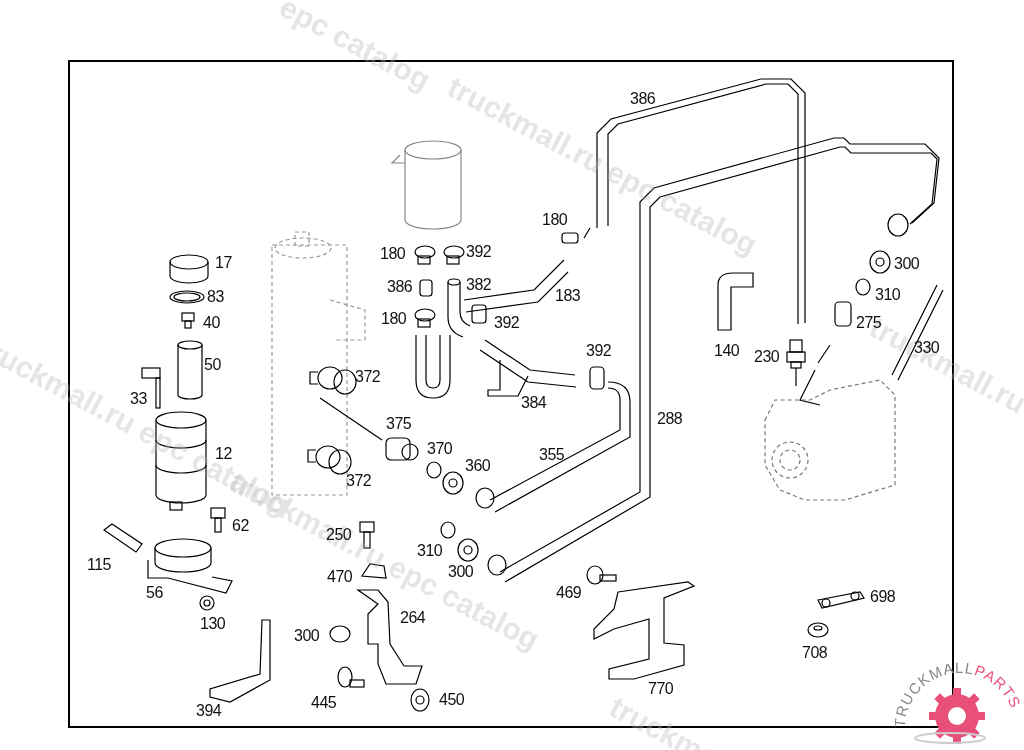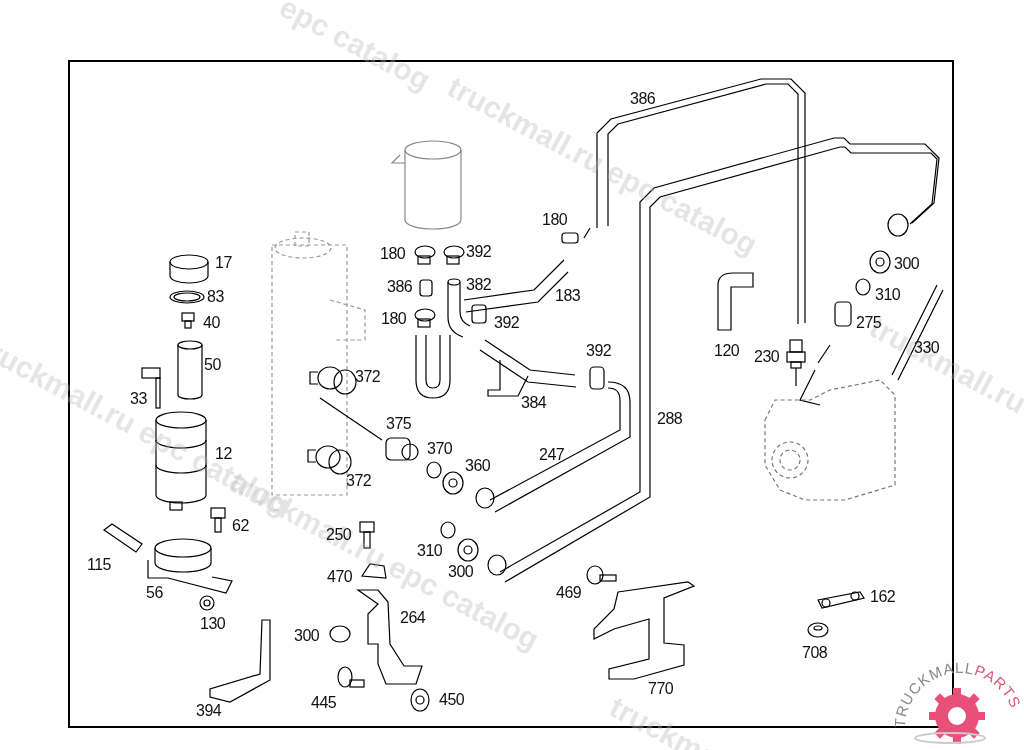--- a/index.html
+++ b/index.html
@@ -266,43 +266,43 @@
 <span class="lbl" style="left:381px;top:311px">180</span>
 <span class="lbl" style="left:494px;top:315px">392</span>
 <span class="lbl" style="left:542px;top:212px">180</span>
 <span class="lbl" style="left:555px;top:288px">183</span>
 <span class="lbl" style="left:630px;top:91px">386</span>
 <span class="lbl" style="left:355px;top:369px">372</span>
 <span class="lbl" style="left:346px;top:473px">372</span>
 <span class="lbl" style="left:386px;top:416px">375</span>
 <span class="lbl" style="left:427px;top:441px">370</span>
 <span class="lbl" style="left:465px;top:458px">360</span>
-<span class="lbl" style="left:539px;top:447px">247</span>
+<span class="lbl" style="left:539px;top:447px">355</span>
 <span class="lbl" style="left:521px;top:395px">384</span>
 <span class="lbl" style="left:586px;top:343px">392</span>
 <span class="lbl" style="left:657px;top:411px">288</span>
 
 <span class="lbl" style="left:326px;top:527px">250</span>
 <span class="lbl" style="left:327px;top:569px">470</span>
 <span class="lbl" style="left:400px;top:610px">264</span>
 <span class="lbl" style="left:294px;top:628px">300</span>
 <span class="lbl" style="left:311px;top:695px">445</span>
 <span class="lbl" style="left:439px;top:692px">450</span>
 <span class="lbl" style="left:417px;top:543px">310</span>
 <span class="lbl" style="left:448px;top:564px">300</span>
 <span class="lbl" style="left:556px;top:585px">469</span>
 <span class="lbl" style="left:648px;top:681px">770</span>
 
-<span class="lbl" style="left:714px;top:343px">120</span>
+<span class="lbl" style="left:714px;top:343px">140</span>
 <span class="lbl" style="left:754px;top:349px">230</span>
 <span class="lbl" style="left:894px;top:256px">300</span>
 <span class="lbl" style="left:875px;top:287px">310</span>
 <span class="lbl" style="left:856px;top:315px">275</span>
 <span class="lbl" style="left:914px;top:340px">330</span>
-<span class="lbl" style="left:870px;top:589px">162</span>
+<span class="lbl" style="left:870px;top:589px">698</span>
 <span class="lbl" style="left:802px;top:645px">708</span>
 
 <div id="logo">
   <svg width="125" height="92" viewBox="0 0 125 92">
     <defs>
       <path id="arc" d="M10 70 A52 52 0 0 1 120 70"></path>
     </defs>
     <g>
       <circle cx="62" cy="58" r="22" fill="#e8507a"></circle>
       <circle cx="62" cy="58" r="9" fill="#fff"></circle>

